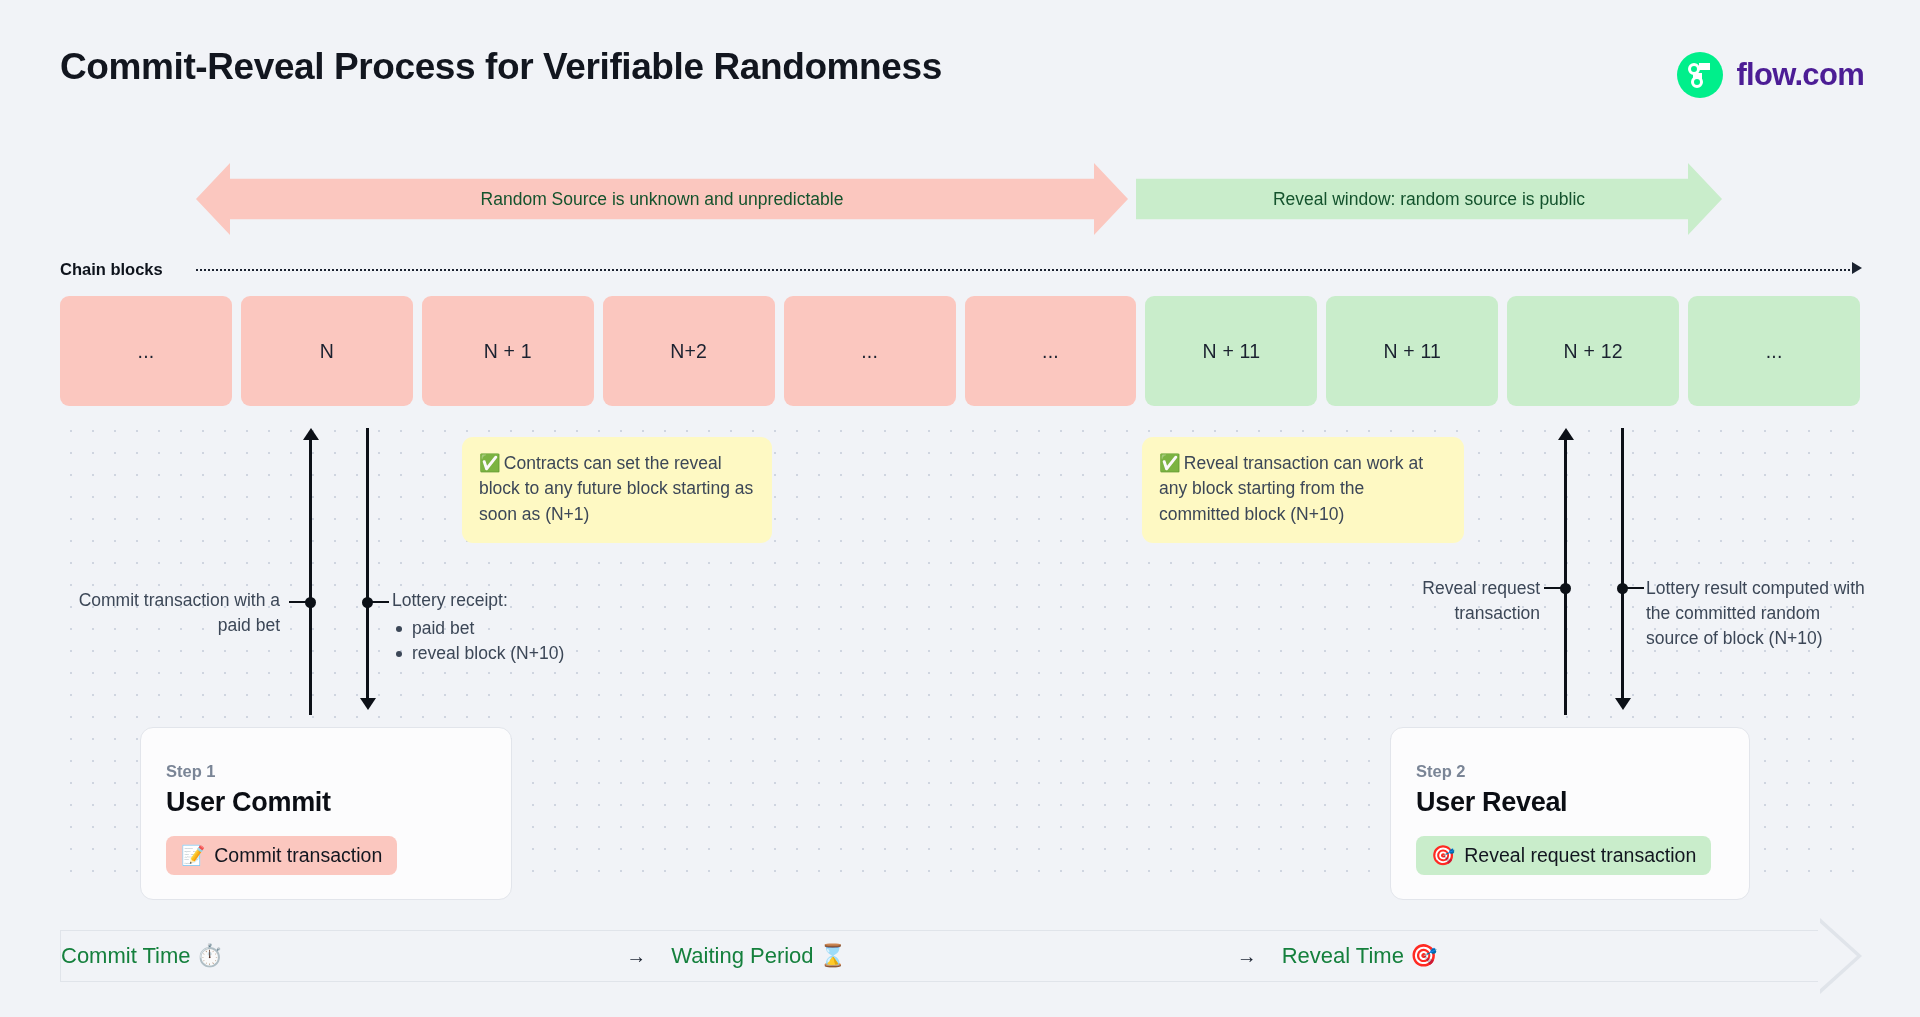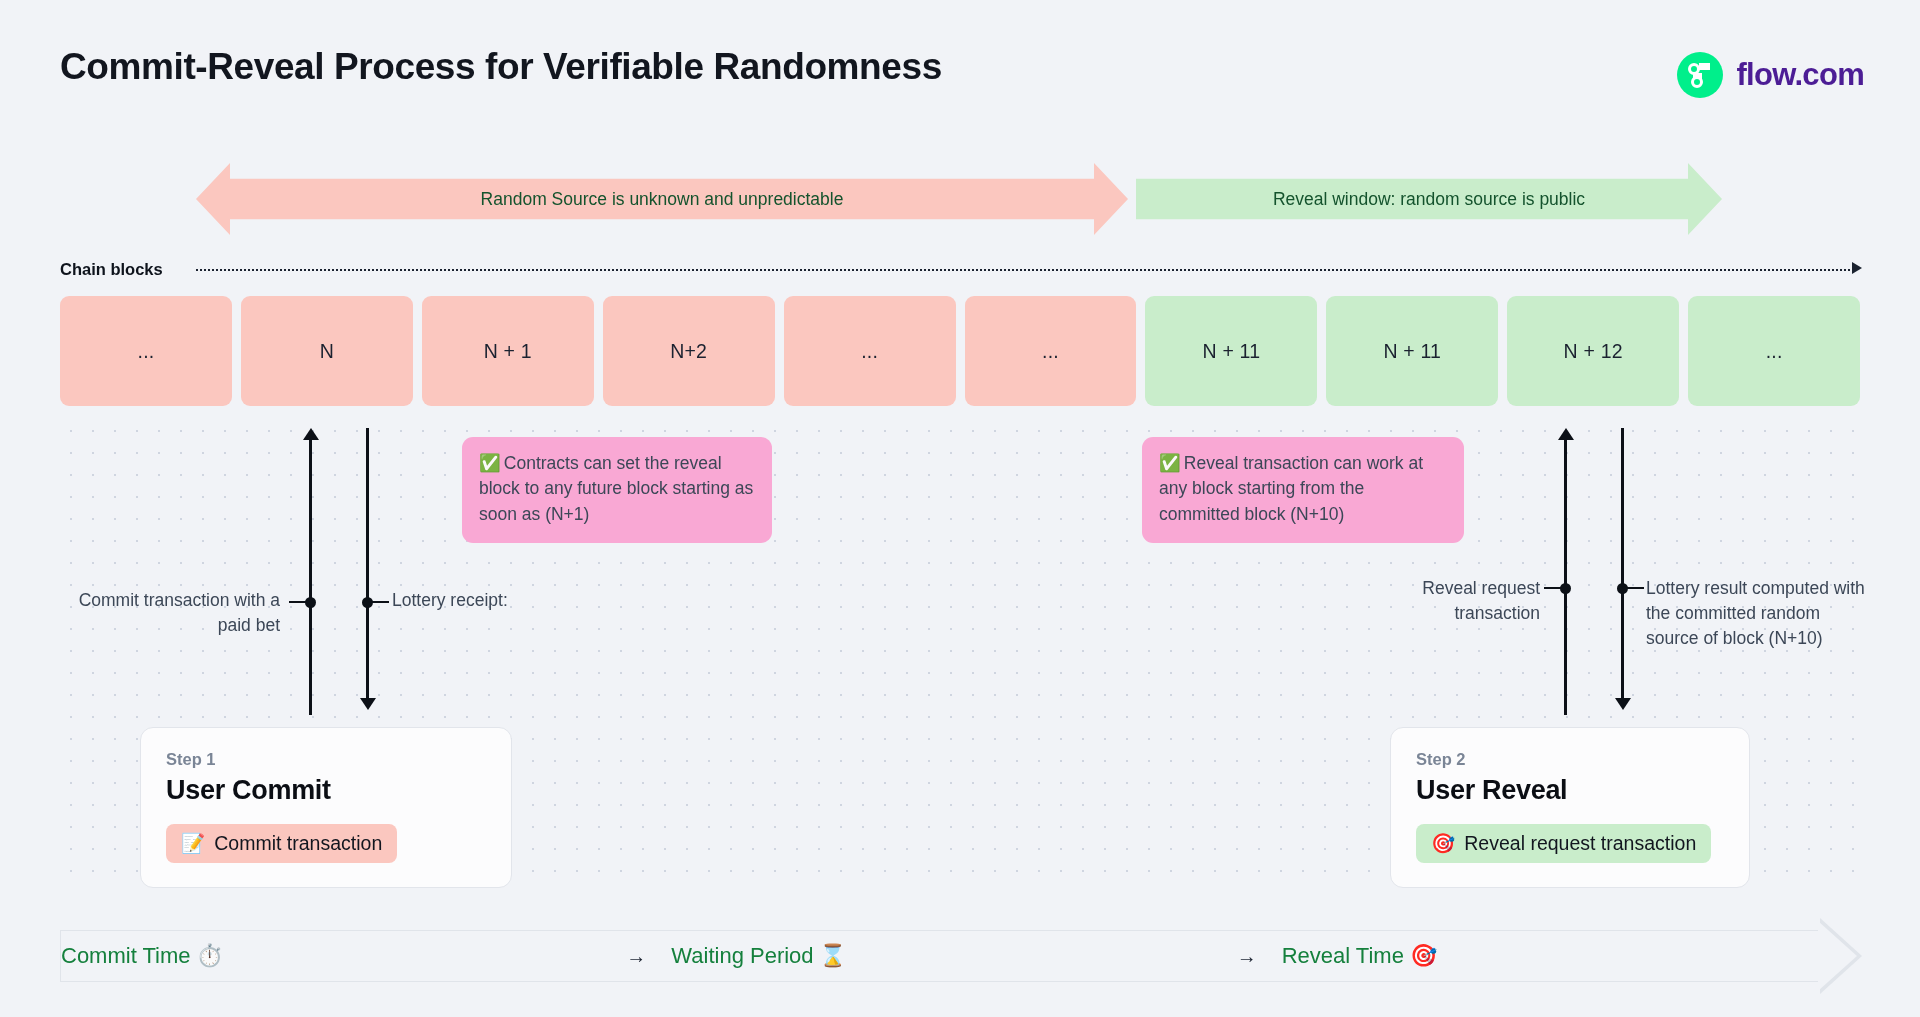--- a/index.html
+++ b/index.html
@@ -212,21 +212,21 @@
   }
   .stub {
     position: absolute;
     height: 2.2px;
     background: #0c1017;
   }
 
   
   .note {
     position: absolute;
-    background: #f9a8d4;
+    background: #fef9c3;
     border-radius: 11px;
     padding: 14px 17px 16px 17px;
     font-size: 17.5px;
     line-height: 1.45;
     color: #3c4757;
   }
   .note .emo { margin-right: 3px; }
 
   
   .anno {
@@ -246,21 +246,21 @@
     border-radius: 50%;
     background: #3c4757;
   }
 
   
   .step-card {
     position: absolute;
     background: #fcfcfd;
     border: 1px solid #e2e5eb;
     border-radius: 13px;
-    padding: 22px 25px 24px 25px;
+    padding: 34px 25px 24px 25px;
     width: 372px;
   }
   .step-kicker {
     font-size: 16.5px;
     font-weight: 700;
     color: #7a8596;
     margin-bottom: 6px;
   }
   .step-title {
     font-size: 27px;
@@ -397,20 +397,24 @@
   </div>
 
   <div class="note" style="left:1142px; top:437px; width:322px;">
     <span class="emo">✅</span><span>Reveal transaction can work at any block starting from the committed block (N+10)</span>
   </div>
 
   <div class="anno right-al" style="left:60px; top:588px; width:220px;">Commit transaction with a paid bet</div>
 
   <div class="anno" style="left:392px; top:588px; width:300px;">
     <div>Lottery receipt:</div>
+    <ul>
+      <li>paid bet</li>
+      <li>reveal block (N+10)</li>
+    </ul>
   </div>
 
   <div class="anno right-al" style="left:1340px; top:576px; width:200px;">Reveal request transaction</div>
 
   <div class="anno" style="left:1646px; top:576px; width:230px;">Lottery result computed with the committed random source of block (N+10)</div>
 
   <div class="step-card" style="left:140px; top:727px;">
     <div class="step-kicker">Step 1</div>
     <div class="step-title">User Commit</div>
     <div class="step-badge pink">

